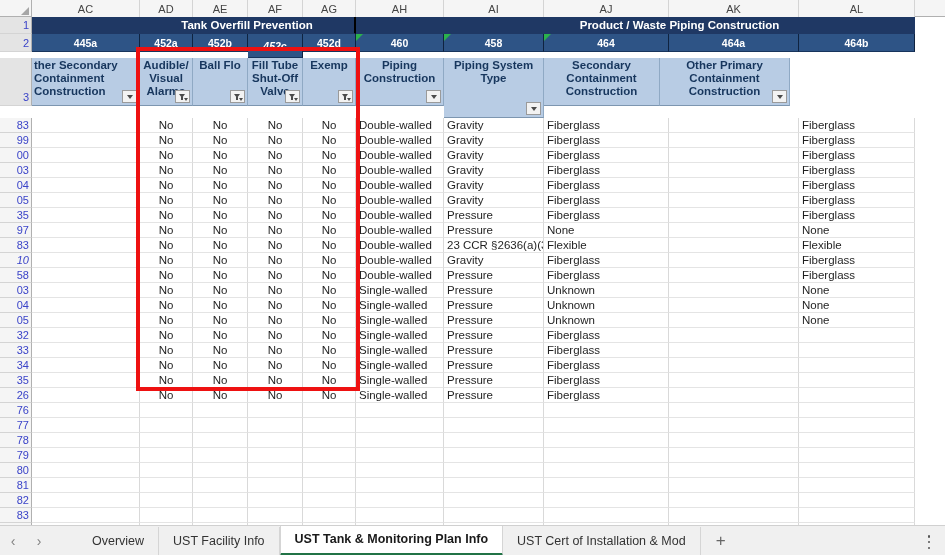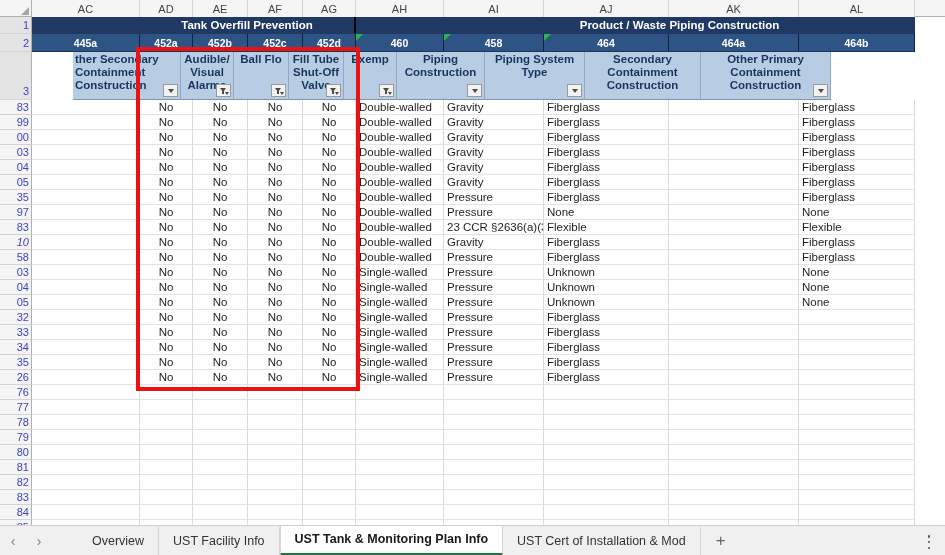--- a/index.html
+++ b/index.html
@@ -301,21 +301,21 @@
     <div id="band2cells" style="display:flex;">
         <div class="cell" style="width: 108px; height: 18px;">
           <span>445a</span>
         </div>
         <div class="cell" style="width: 53px; height: 18px;">
           <span>452a</span>
         </div>
         <div class="cell" style="width: 55px; height: 18px;">
           <span>452b</span>
         </div>
-        <div class="cell" style="width: 55px; height: 18px;">
+        <div class="cell" style="width: 55px; height: 24px; font-style: italic;">
           <span>452c</span>
         </div>
         <div class="cell" style="width: 53px; height: 18px;">
           <span>452d</span>
         </div>
         <div class="cell has-note" style="width: 88px; height: 18px;">
           <span>460</span>
         </div>
         <div class="cell has-note" style="width: 100px; height: 18px;">
           <span>458</span>
@@ -327,21 +327,21 @@
           <span>464a</span>
         </div>
         <div class="cell" style="width: 116px; height: 18px;">
           <span>464b</span>
         </div>
       </div>
   </div>
 
   <div class="grid-row band3">
     <div class="rowhdr dark" style="height:48px;align-items:flex-end;padding-bottom:2px;">3</div>
-    <div id="band3cells" style="display:flex;margin-left:41px;">
+    <div id="band3cells" style="display:flex;">
         <div class="cell leftal" style="width: 108px; height: 48px;">
           <span class="lbl">ther Secondary Containment Construction</span>
           <div class="filter-btn">
             <span class="arrow"></span>
           </div>
         </div>
         <div class="cell" style="width: 53px; height: 48px;">
           <span class="lbl">Audible/ Visual Alarms</span>
           <div class="filter-btn filtered">
             <span class="funnel"></span>
@@ -368,21 +368,21 @@
             <span class="funnel"></span>
             <span class="dn"></span>
           </div>
         </div>
         <div class="cell" style="width: 88px; height: 48px;">
           <span class="lbl">Piping Construction</span>
           <div class="filter-btn">
             <span class="arrow"></span>
           </div>
         </div>
-        <div class="cell" style="width: 100px; height: 48px;">
+        <div class="cell" style="width: 100px; height: 60px;">
           <span class="lbl">Piping System Type</span>
           <div class="filter-btn">
             <span class="arrow"></span>
           </div>
         </div>
         <div class="cell" style="width: 116px; height: 48px;">
           <span class="lbl">Secondary Containment Construction</span>
         </div>
         <div class="cell" style="width: 130px; height: 48px;">
           <span class="lbl">Other Primary Containment Construction</span>

